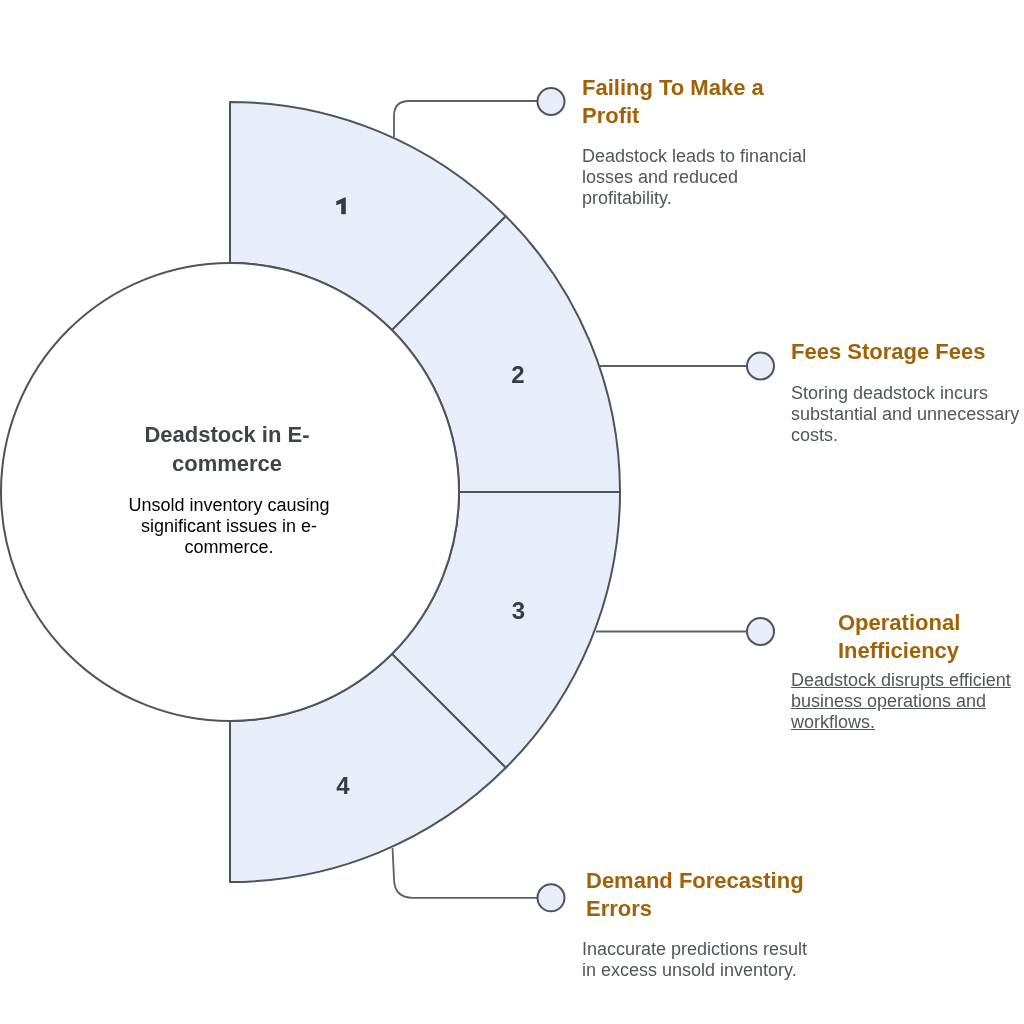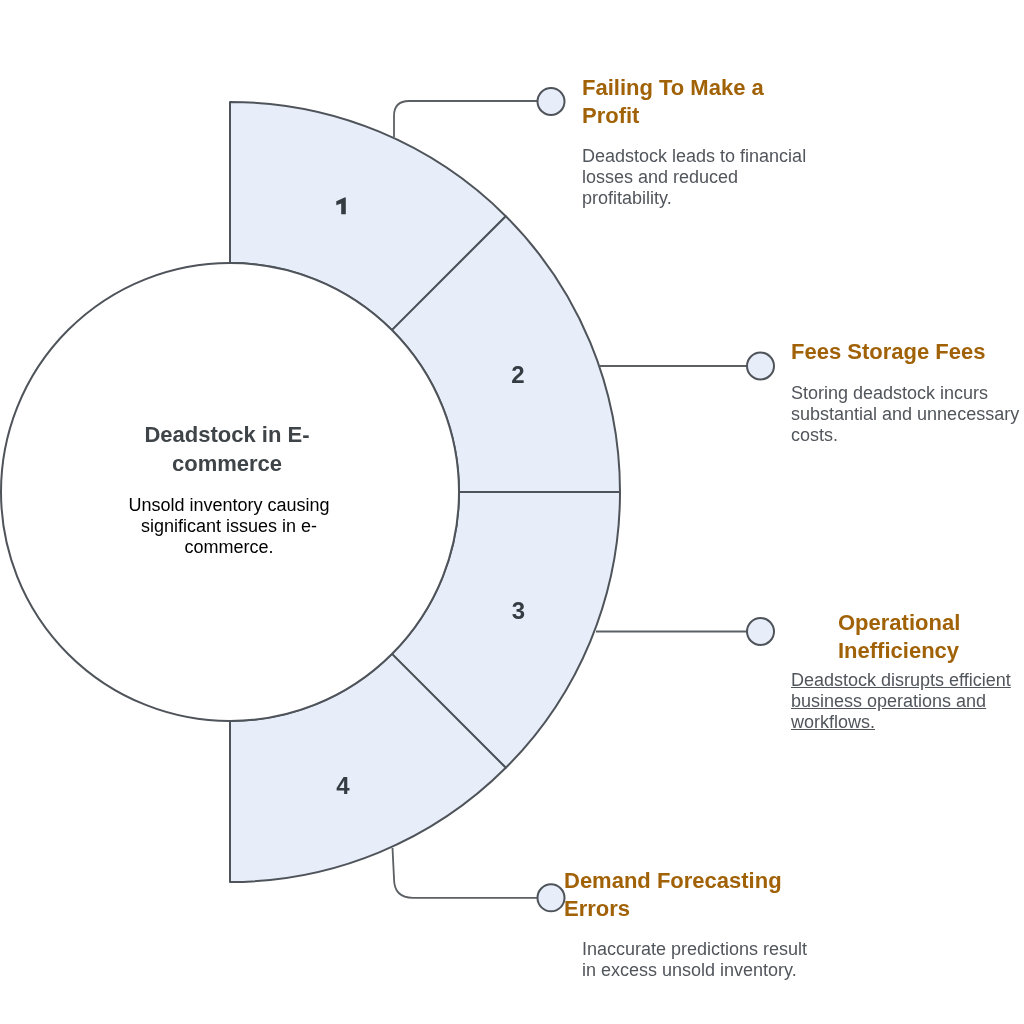--- a/index.html
+++ b/index.html
@@ -46,14 +46,14 @@
 
 <div class="abs title" style="left:582px;top:74px;">Failing To Make a<br>Profit</div>
 <div class="abs body" style="left:582px;top:146px;">Deadstock leads to financial<br>losses and reduced<br>profitability.</div>
 
 <div class="abs title" style="left:791px;top:338px;">Fees Storage Fees</div>
 <div class="abs body" style="left:791px;top:383px;">Storing deadstock incurs<br>substantial and unnecessary<br>costs.</div>
 
 <div class="abs title" style="left:791px;top:609px;margin-left:47px;">Operational<br>Inefficiency</div>
 <div class="abs body" style="left:791px;top:670px;text-decoration:underline;">Deadstock disrupts efficient<br>business operations and<br>workflows.</div>
 
-<div class="abs title" style="left:564px;top:867px;">Demand Forecasting<br>Errors</div>
+<div class="abs title" style="left:586px;top:867px;">Demand Forecasting<br>Errors</div>
 <div class="abs body" style="left:582px;top:939px;">Inaccurate predictions result<br>in excess unsold inventory.</div>
 
 </body></html>

